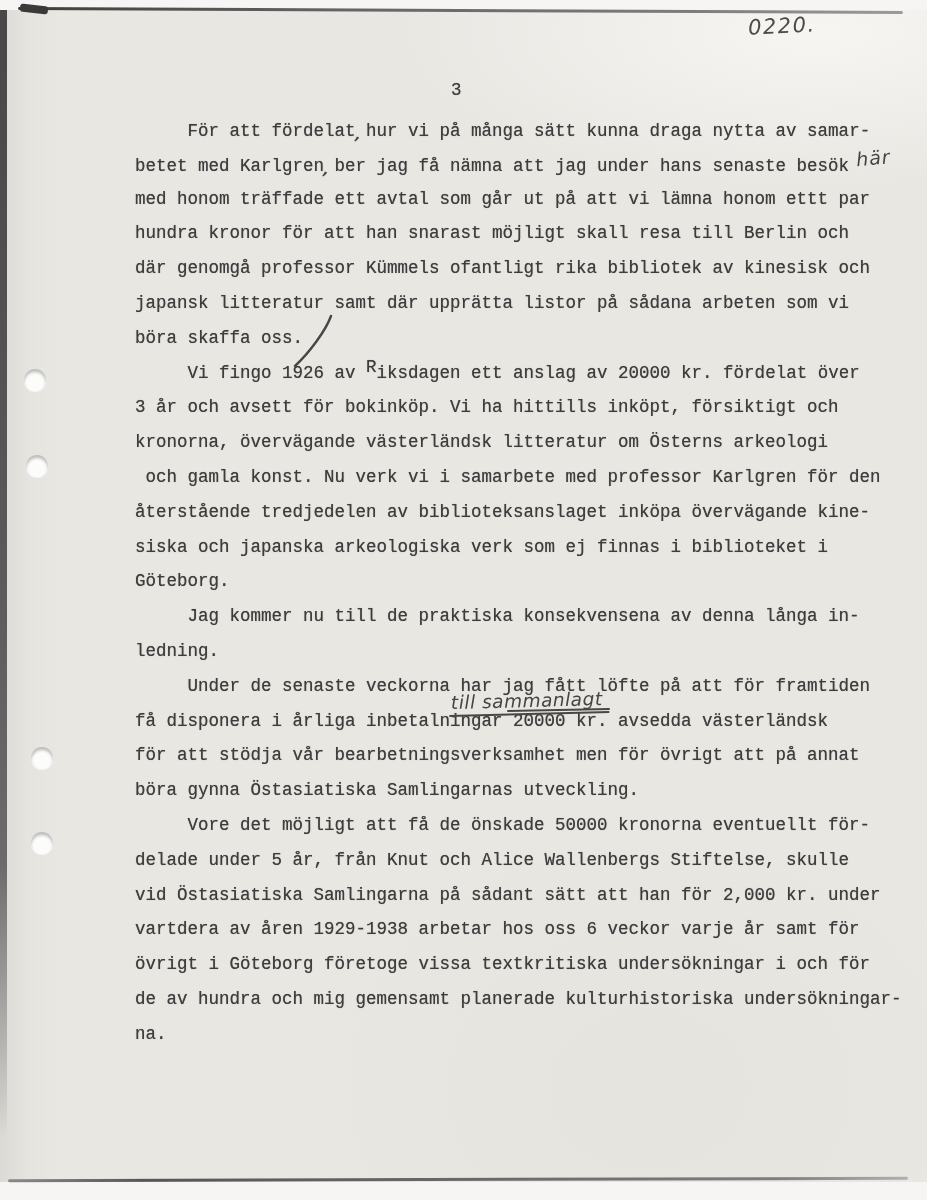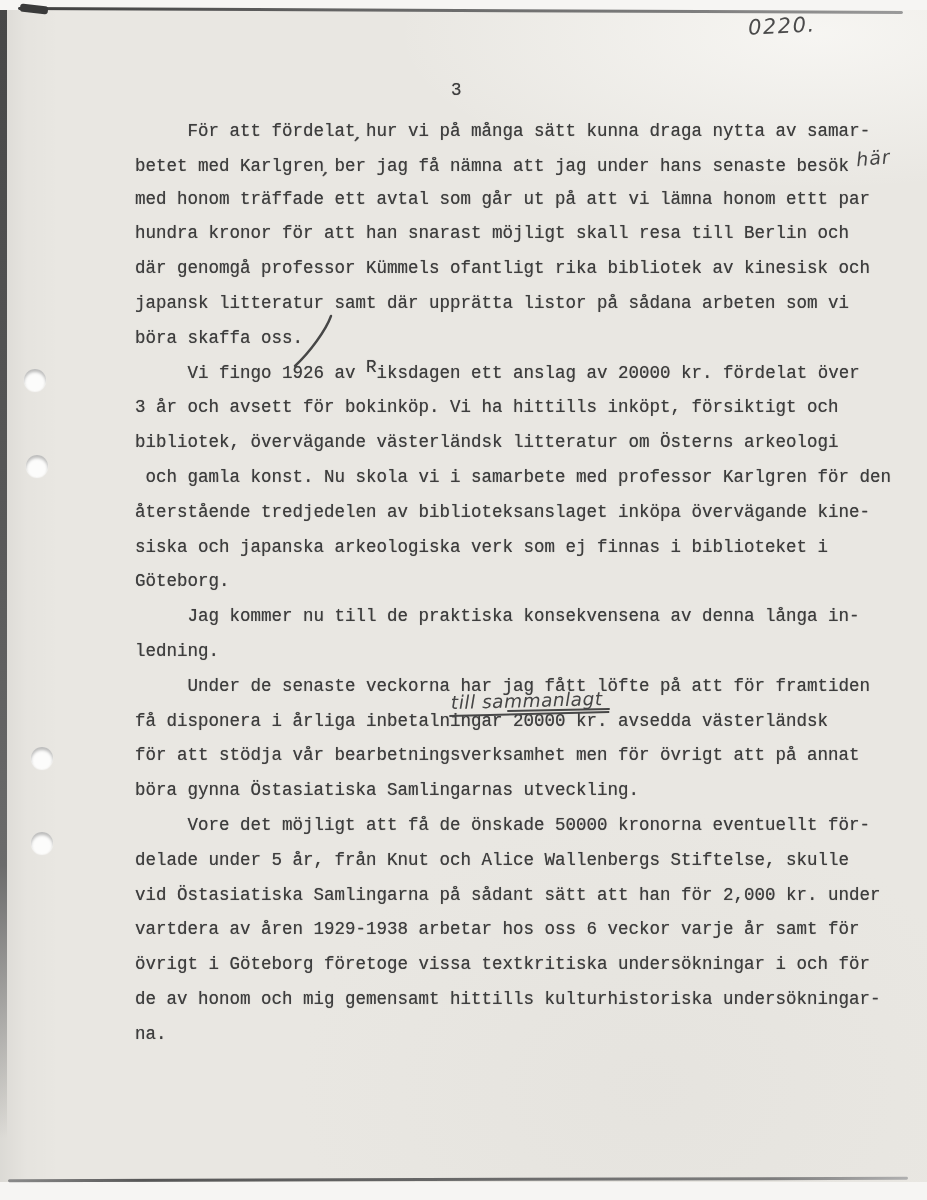--- a/index.html
+++ b/index.html
@@ -93,37 +93,37 @@
   <div class="textblock" id="textblock">
       <div class="line"><span class="seg-typed">     För att fördelat</span><span class="seg-hc">,</span><span class="seg-typed">hur vi på många sätt kunna draga nytta av samar-</span></div>
       <div class="line"><span class="seg-typed">betet med Karlgren</span><span class="seg-hc">,</span><span class="seg-typed">ber jag få nämna att jag under hans senaste besök</span><span class="seg-hw"> här</span></div>
       <div class="line"><span class="seg-typed">med honom träffade ett avtal som går ut på att vi lämna honom ettt par</span></div>
       <div class="line"><span class="seg-typed">hundra kronor för att han snarast möjligt skall resa till Berlin och</span></div>
       <div class="line"><span class="seg-typed">där genomgå professor Kümmels ofantligt rika bibliotek av kinesisk och</span></div>
       <div class="line"><span class="seg-typed">japansk litteratur samt där upprätta listor på sådana arbeten som vi</span></div>
       <div class="line"><span class="seg-typed">böra skaffa oss.</span></div>
       <div class="line"><span class="seg-typed">     Vi fingo 1926 av </span><span class="seg-sup">R</span><span class="seg-typed">iksdagen ett anslag av 20000 kr. fördelat över</span></div>
       <div class="line"><span class="seg-typed">3 år och avsett för bokinköp. Vi ha hittills inköpt, försiktigt och</span></div>
-      <div class="line"><span class="seg-typed">bibliotek, övervägande västerländsk litteratur om Österns arkeologi</span></div>
-      <div class="line"><span class="seg-typed"> och gamla konst. Nu skola vi i samarbete med professor Karlgren för den</span></div>
+      <div class="line"><span class="seg-typed">kronorna, övervägande västerländsk litteratur om Österns arkeologi</span></div>
+      <div class="line"><span class="seg-typed"> och gamla konst. Nu verk vi i samarbete med professor Karlgren för den</span></div>
       <div class="line"><span class="seg-typed">återstående tredjedelen av biblioteksanslaget inköpa övervägande kine-</span></div>
       <div class="line"><span class="seg-typed">siska och japanska arkeologiska verk som ej finnas i biblioteket i</span></div>
       <div class="line"><span class="seg-typed">Göteborg.</span></div>
       <div class="line"><span class="seg-typed">     Jag kommer nu till de praktiska konsekvensena av denna långa in-</span></div>
       <div class="line"><span class="seg-typed">ledning.</span></div>
       <div class="line"><span class="seg-typed">     Under de senaste veckorna har jag fått löfte på att för framtiden</span></div>
       <div class="line"><span class="seg-typed">få disponera i årliga inbetalningar </span><span class="anchor">20000 kr.<span class="ins">till sammanlagt</span></span><span class="seg-typed"> avsedda västerländsk</span></div>
       <div class="line"><span class="seg-typed">för att stödja vår bearbetningsverksamhet men för övrigt att på annat</span></div>
       <div class="line"><span class="seg-typed">böra gynna Östasiatiska Samlingarnas utveckling.</span></div>
       <div class="line"><span class="seg-typed">     Vore det möjligt att få de önskade 50000 kronorna eventuellt för-</span></div>
       <div class="line"><span class="seg-typed">delade under 5 år, från Knut och Alice Wallenbergs Stiftelse, skulle</span></div>
       <div class="line"><span class="seg-typed">vid Östasiatiska Samlingarna på sådant sätt att han för 2,000 kr. under</span></div>
       <div class="line"><span class="seg-typed">vartdera av åren 1929-1938 arbetar hos oss 6 veckor varje år samt för</span></div>
       <div class="line"><span class="seg-typed">övrigt i Göteborg företoge vissa textkritiska undersökningar i och för</span></div>
-      <div class="line"><span class="seg-typed">de av honom och mig gemensamt hittills kulturhistoriska undersökningar-</span></div>
+      <div class="line"><span class="seg-typed">de av hundra och mig gemensamt planerade kulturhistoriska undersökningar-</span></div>
       <div class="line"><span class="seg-typed">na.</span></div>
     </div>
 
   <svg class="slash-svg" width="52" height="62">
     <path d="M43,6 C38,20 22,42 7,56" stroke="#474747" stroke-width="2.4" fill="none" stroke-linecap="round"></path>
   </svg>
 
 </div>
 
 </body></html>

